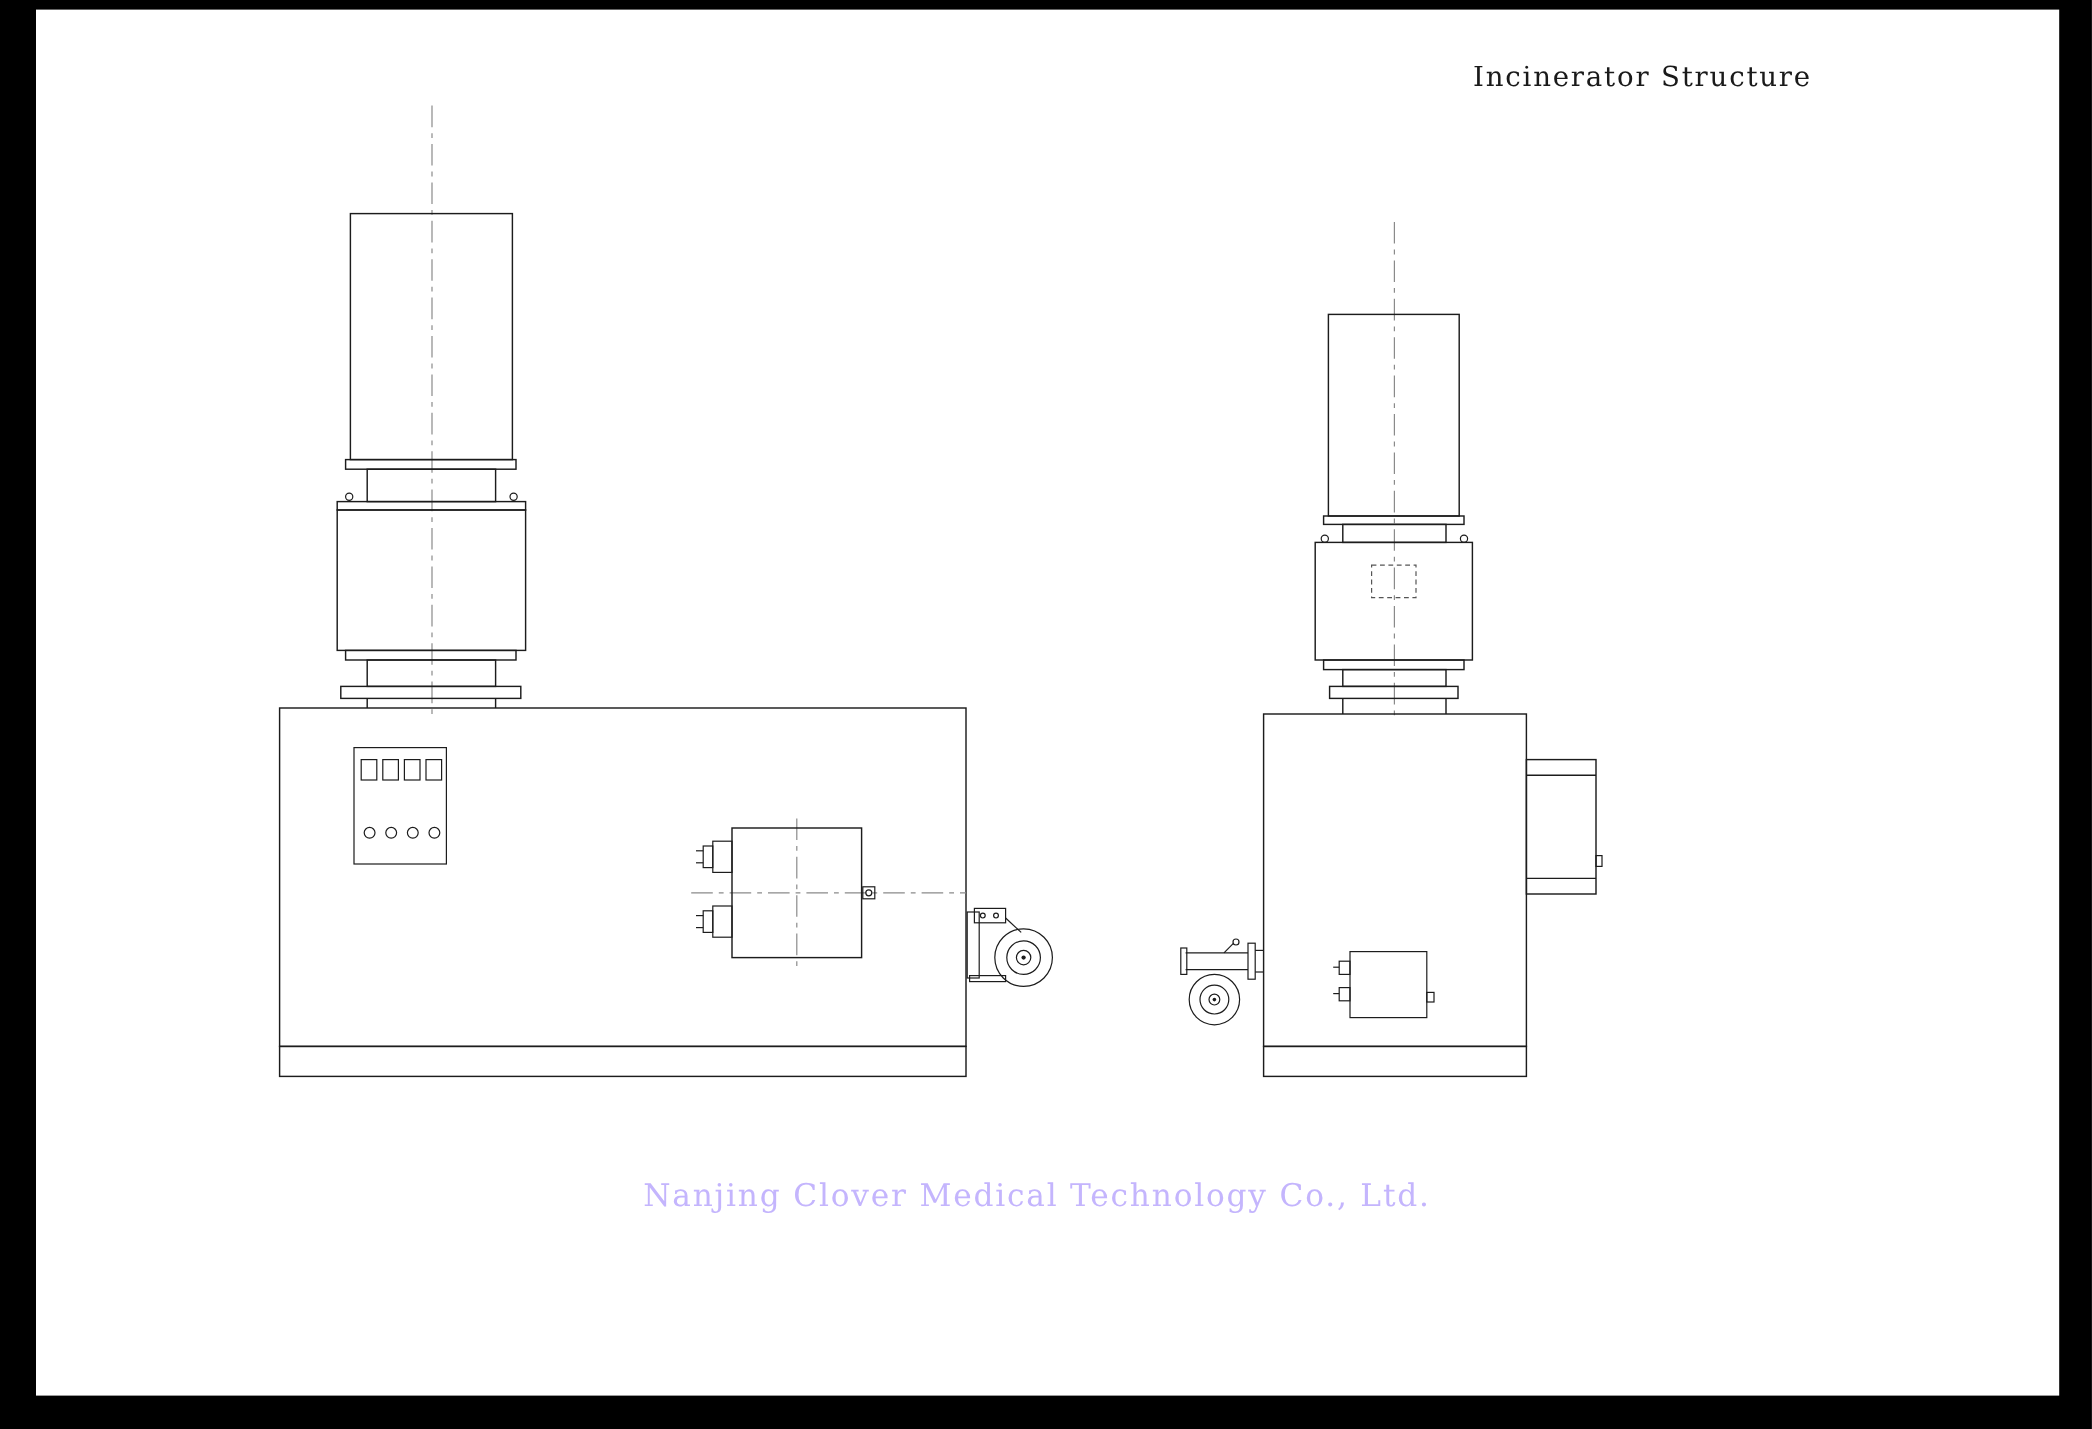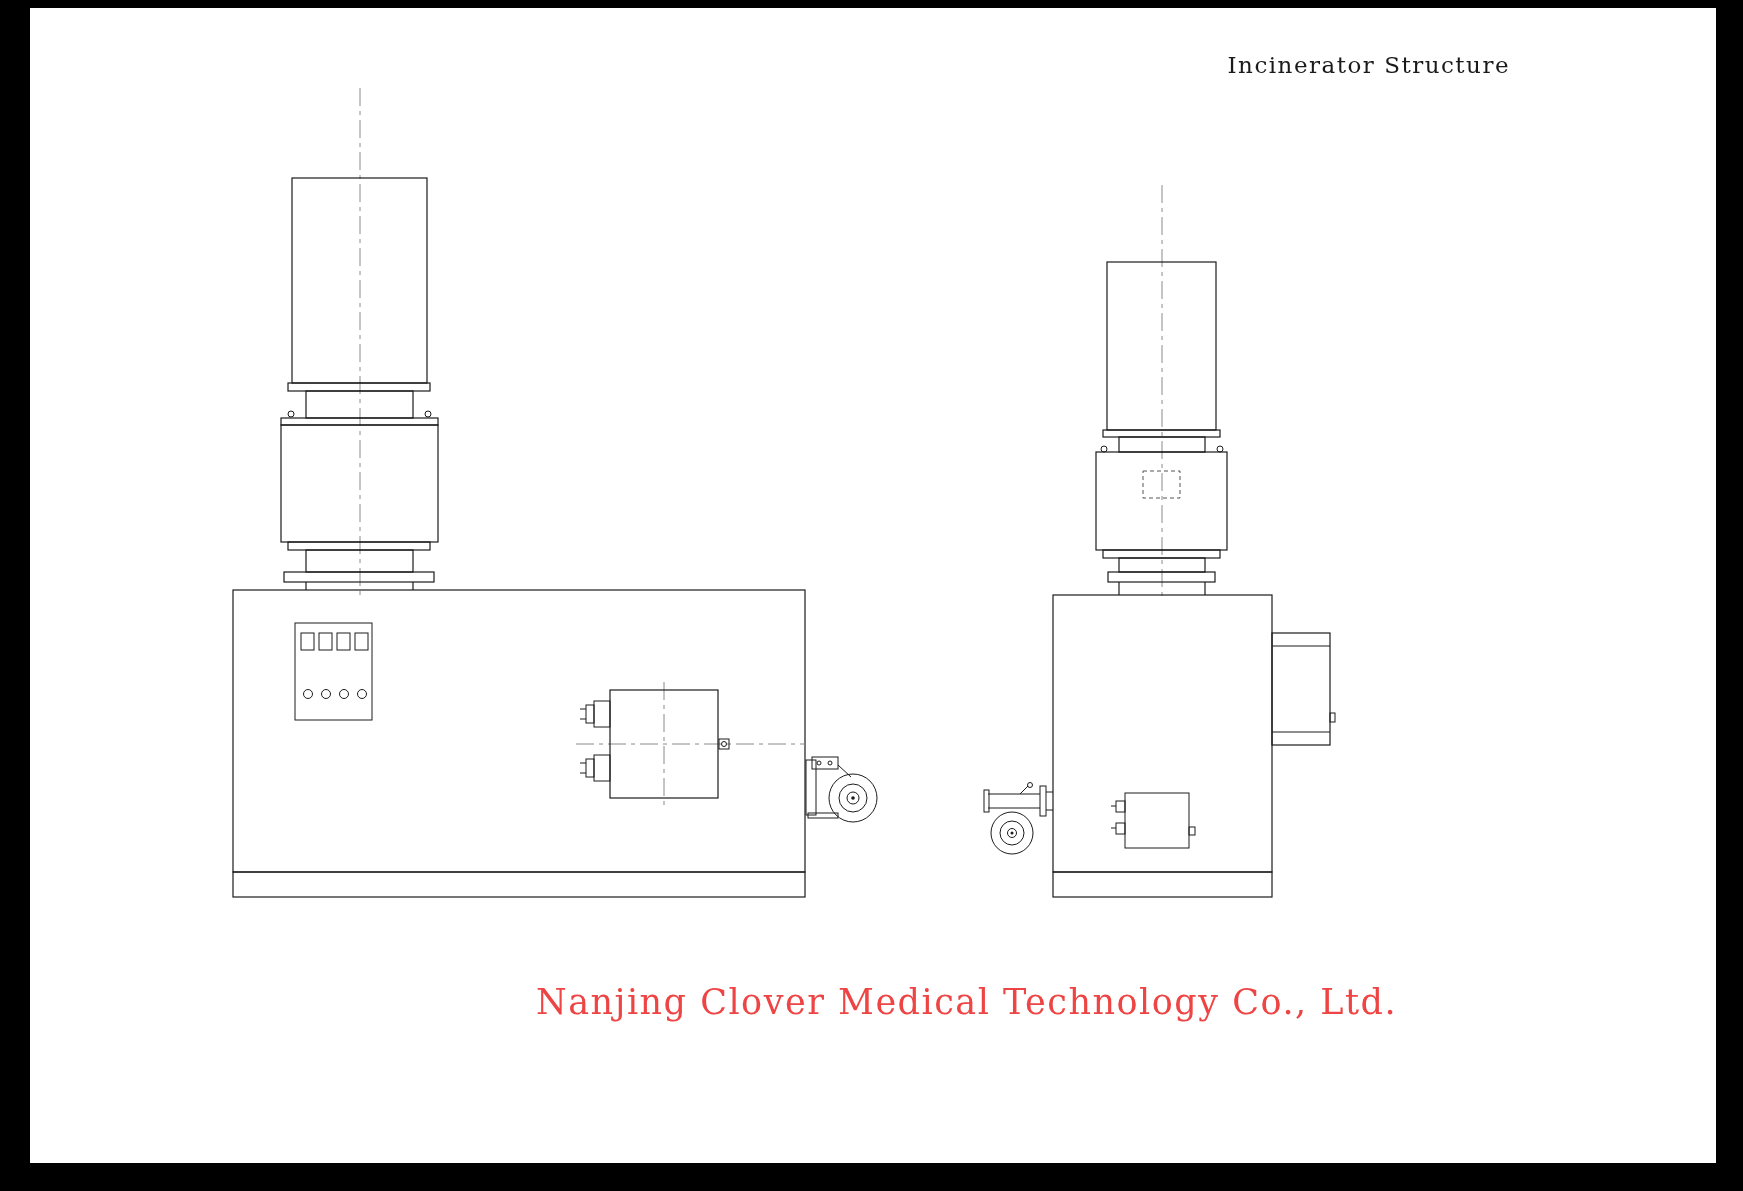--- a/index.html
+++ b/index.html
@@ -18,21 +18,21 @@
   .thin{stroke-width:1;}
   .dot{fill:#1c1c1c;stroke:none;}
   .title{
     position:absolute;top:40px;right:233px;
     font-size:23px;letter-spacing:1.5px;color:#1a1a1a;
     white-space:nowrap;
     margin-top:12px;
   }
   .footer{
     position:absolute;top:982px;left:536px;
-    font-size:35px;letter-spacing:1.5px;color:#ef4444;
+    font-size:26px;letter-spacing:1.5px;color:#c4b5fd;
     white-space:nowrap;
   }
 </style>
 </head>
 <body>
 
 <div class="stage">
 
   <svg class="art" width="1743" height="1191" viewBox="0 0 1743 1191">
 

